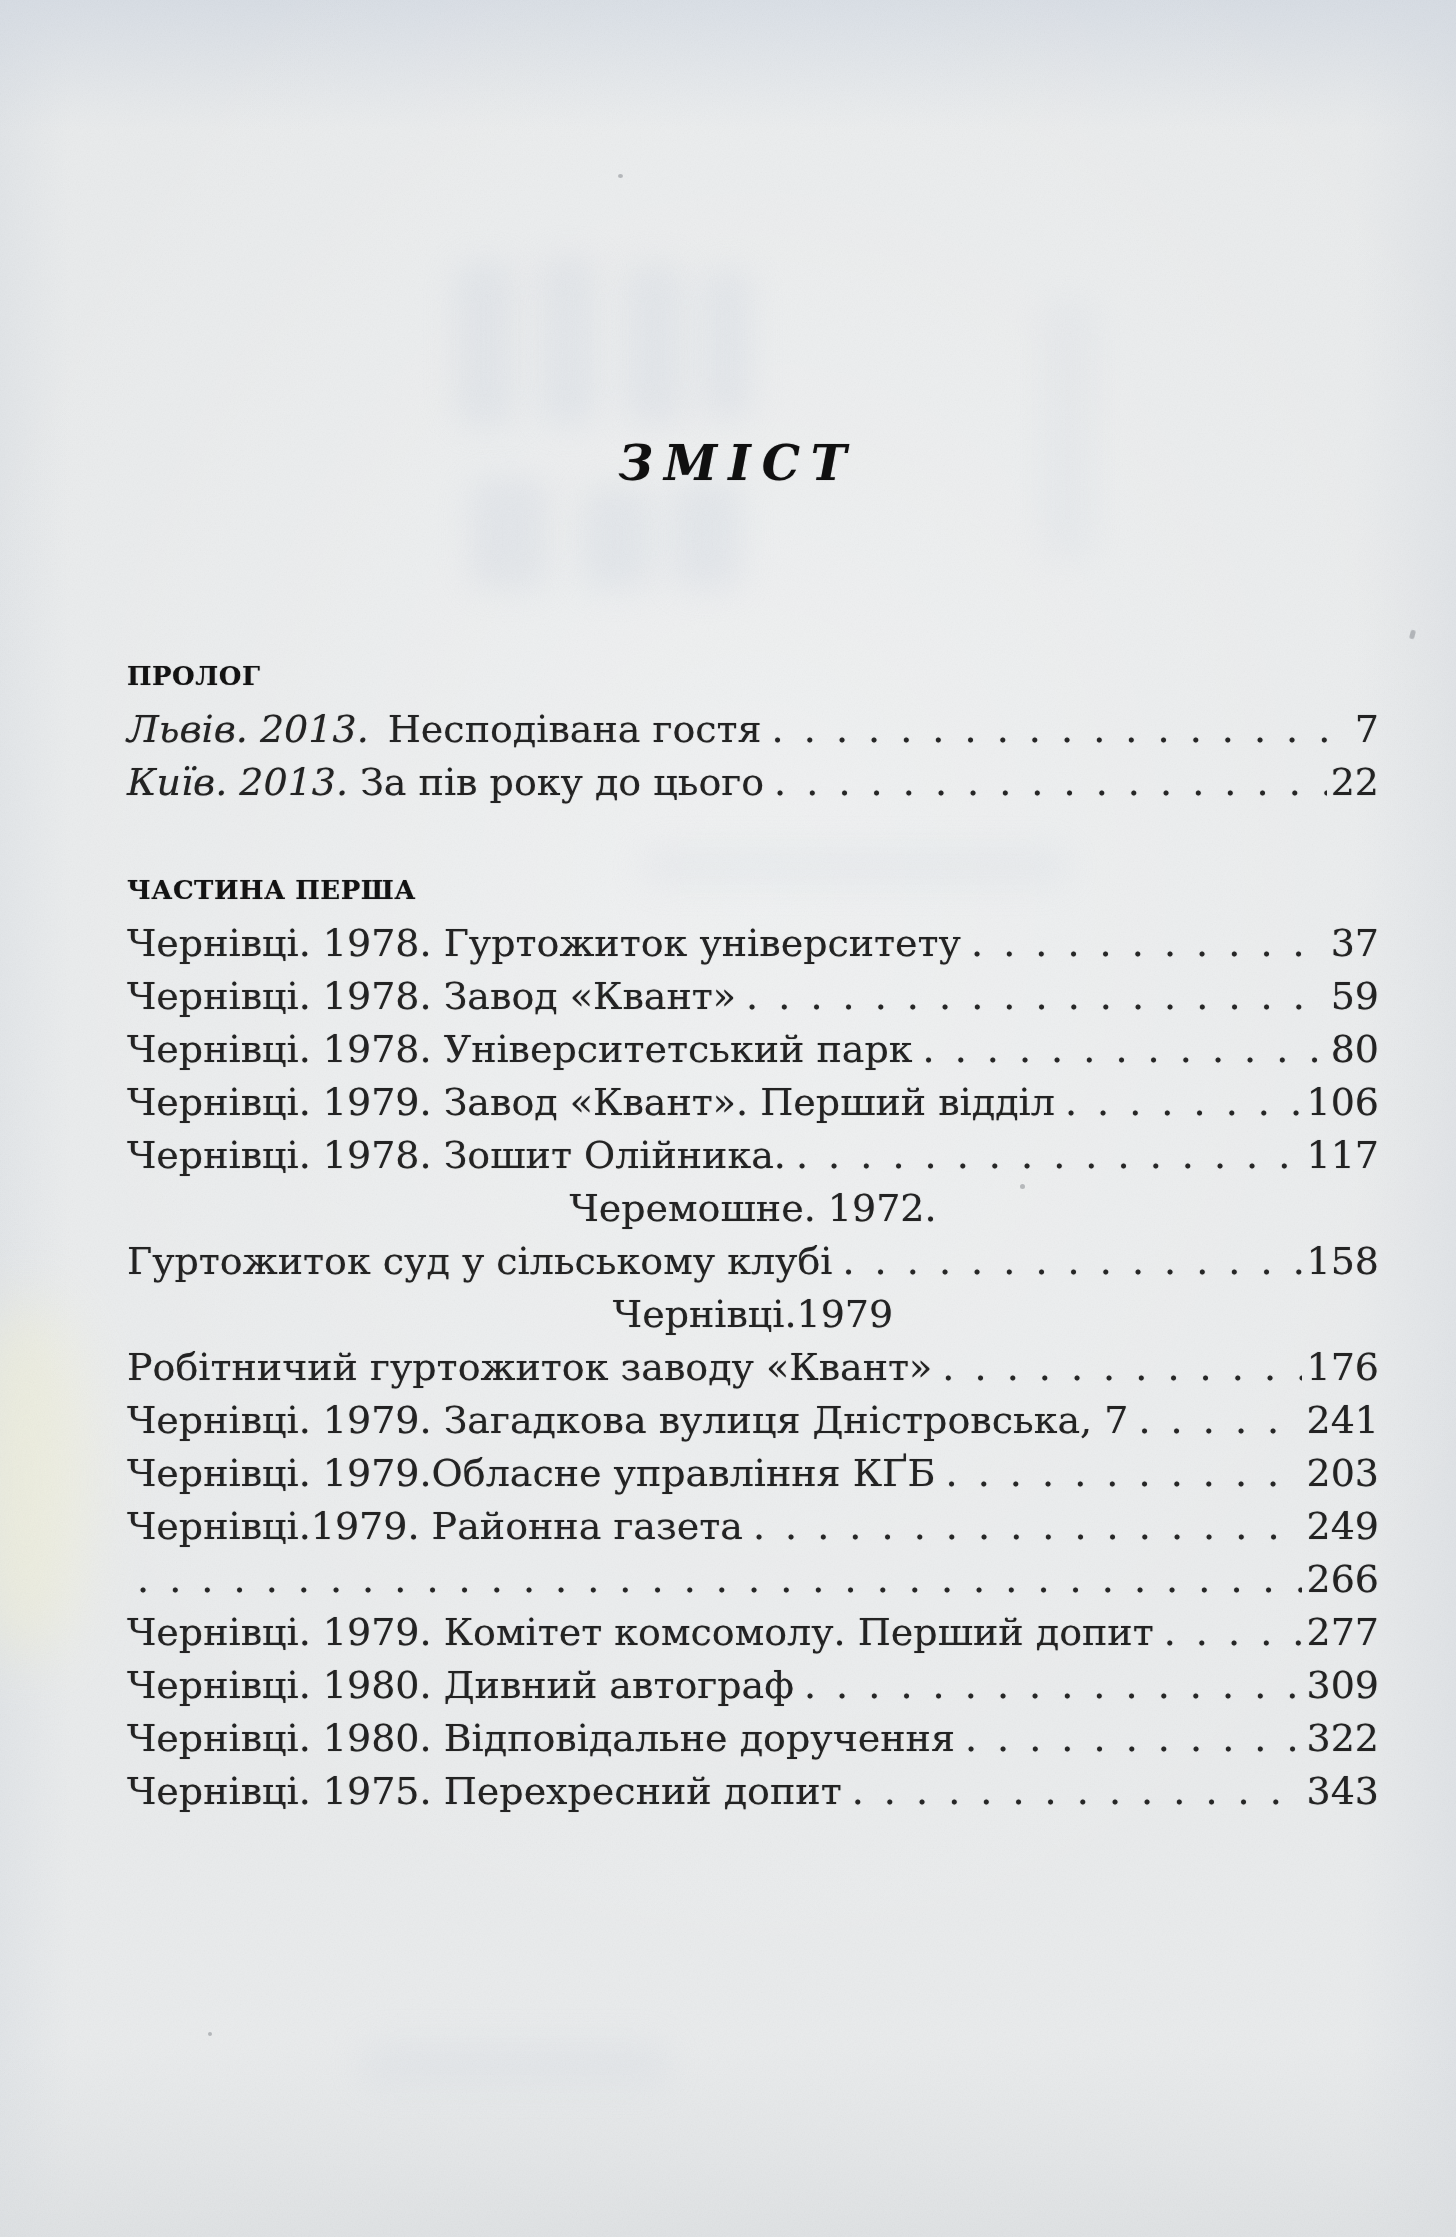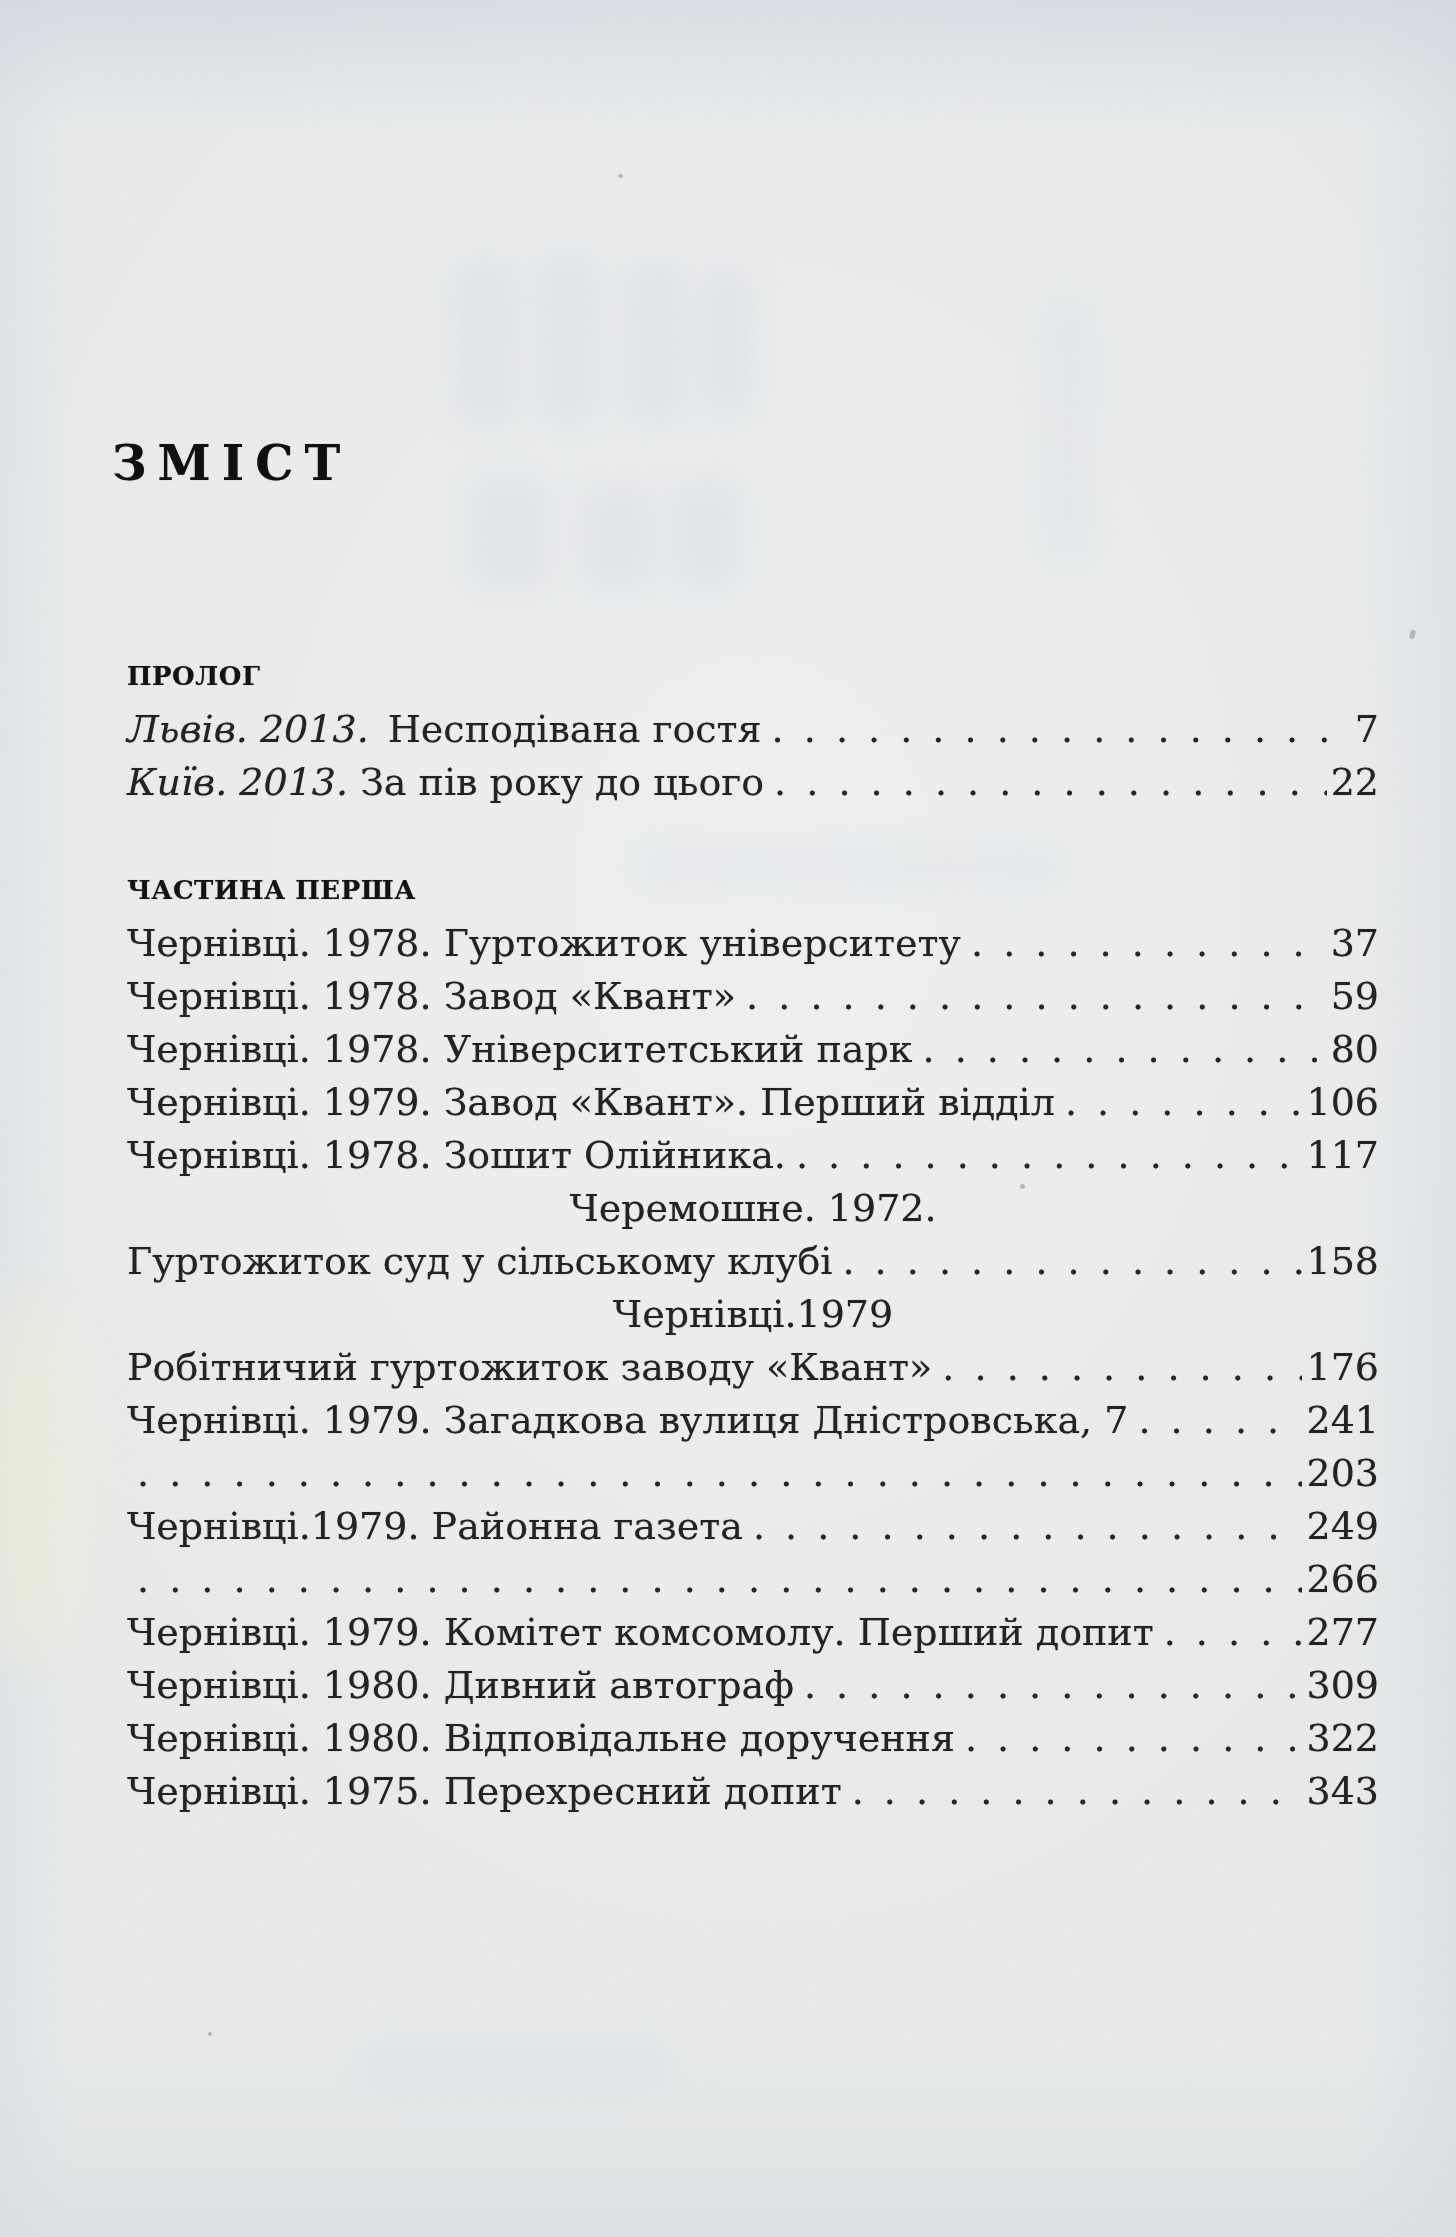--- a/index.html
+++ b/index.html
@@ -48,22 +48,23 @@
 
   
   .toc{
     position:absolute;left:127px;top:0;width:1252px;
     color:#232323;font-size:38px;line-height:53px;
     text-shadow:0 0 1px rgba(25,25,25,.45);
   }
   .toc h1{
     margin:439px 0 12px 0;padding:0;
     font-size:48px;line-height:48px;font-weight:700;
-    letter-spacing:11px;text-align:left;color:#101010;
+    letter-spacing:11px;text-align:center;color:#101010;
     transform:translateX(-15px);
+    font-style:italic;
   }
   .toc section.sec-0 h2{margin-top:163px;}
   .toc section.sec-1{margin-top:55px;}
   .toc h2{
     margin:0;padding:0;font-size:26px;line-height:53px;
     font-weight:700;color:#131313;letter-spacing:.5px;
   }
   .entries{list-style:none;margin:0;padding:0;}
   .entry{display:flex;align-items:baseline;white-space:nowrap;}
   .txt{flex:0 0 auto;text-align:center;}
@@ -174,20 +175,21 @@
     <span class="num">176</span>
   </li>
 
   <li class="entry">
     <span class="txt"><span class="rest">Чернівці. 1979. Загадкова вулиця Дністровська, 7</span></span>
     <span class="dots">. . . . . . . . . . . . . . . . . . . . . . . . . . . . . . . . . . . . . . . . . . . . . . . . . . . . . . . . . . . . . . . . . . . . . . . . . . . . . . . . </span>
     <span class="num">241</span>
   </li>
 
   <li class="entry">
+    <span class="txt"><span class="rest">Чернівці. 1979.Обласне управління КҐБ</span></span>
     <span class="dots">. . . . . . . . . . . . . . . . . . . . . . . . . . . . . . . . . . . . . . . . . . . . . . . . . . . . . . . . . . . . . . . . . . . . . . . . . . . . . . . . </span>
     <span class="num">203</span>
   </li>
 
   <li class="entry">
     <span class="txt"><span class="rest">Чернівці.1979. Районна газета</span></span>
     <span class="dots">. . . . . . . . . . . . . . . . . . . . . . . . . . . . . . . . . . . . . . . . . . . . . . . . . . . . . . . . . . . . . . . . . . . . . . . . . . . . . . . . </span>
     <span class="num">249</span>
   </li>
 

